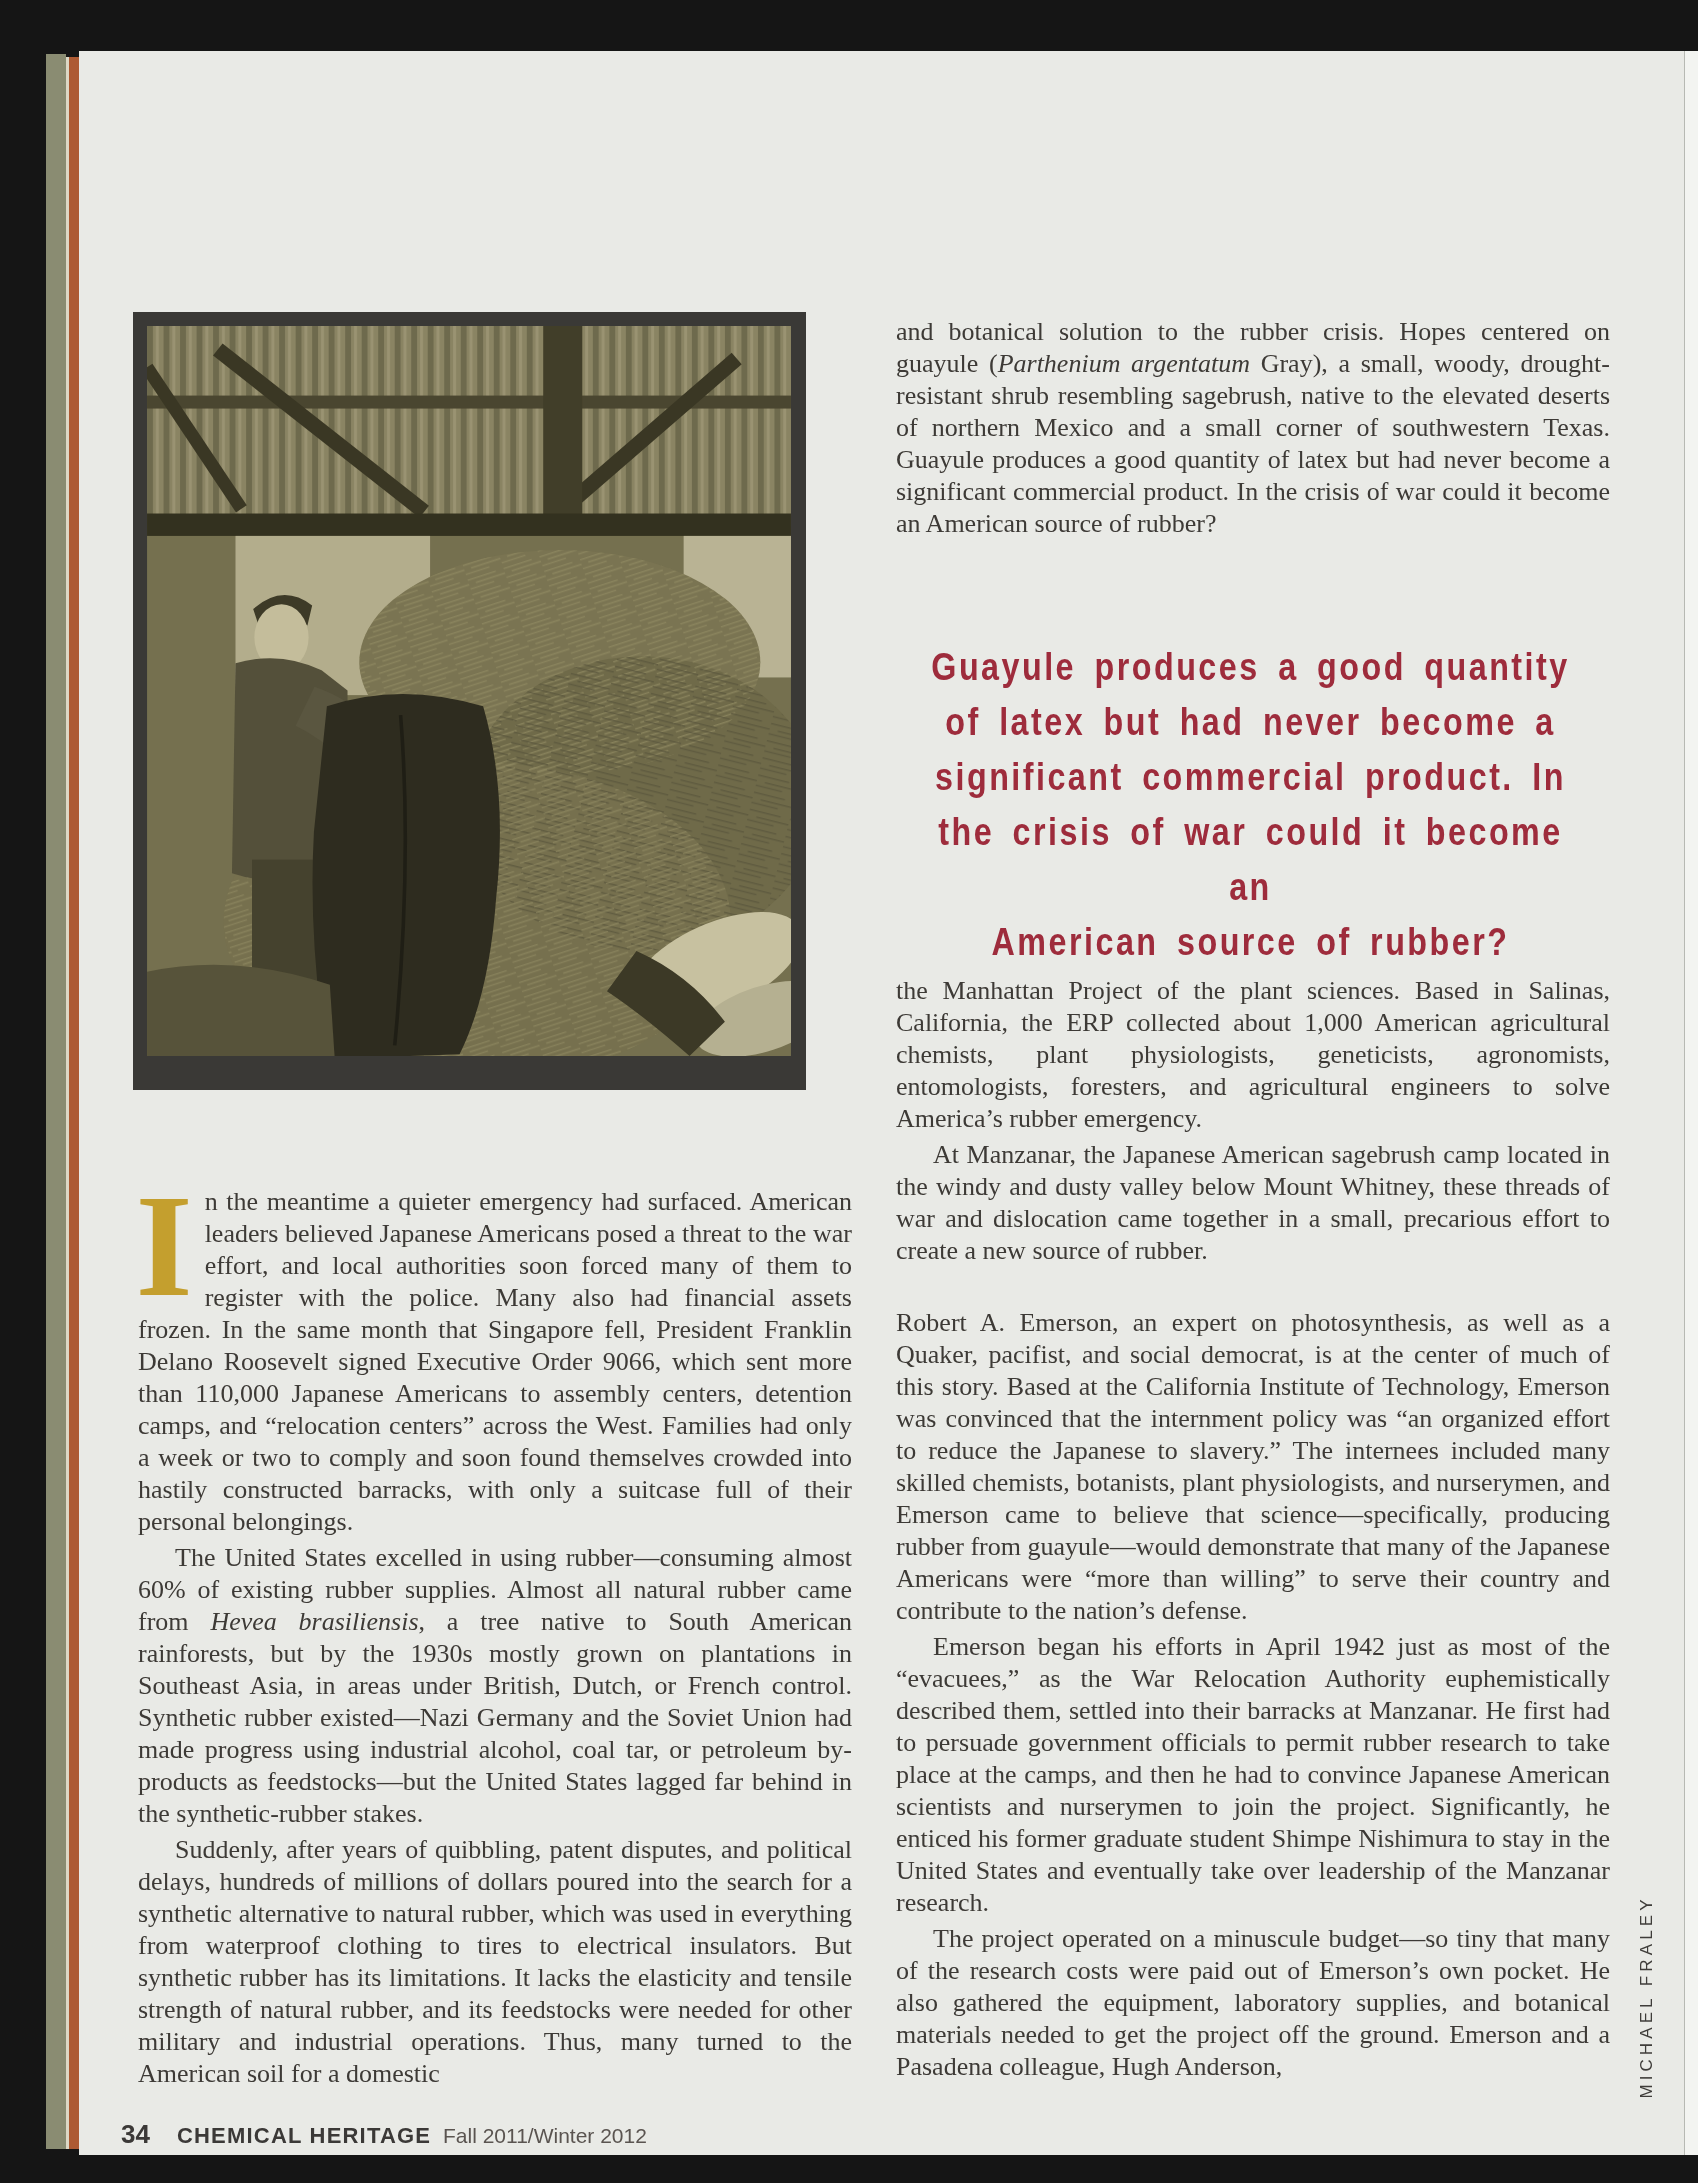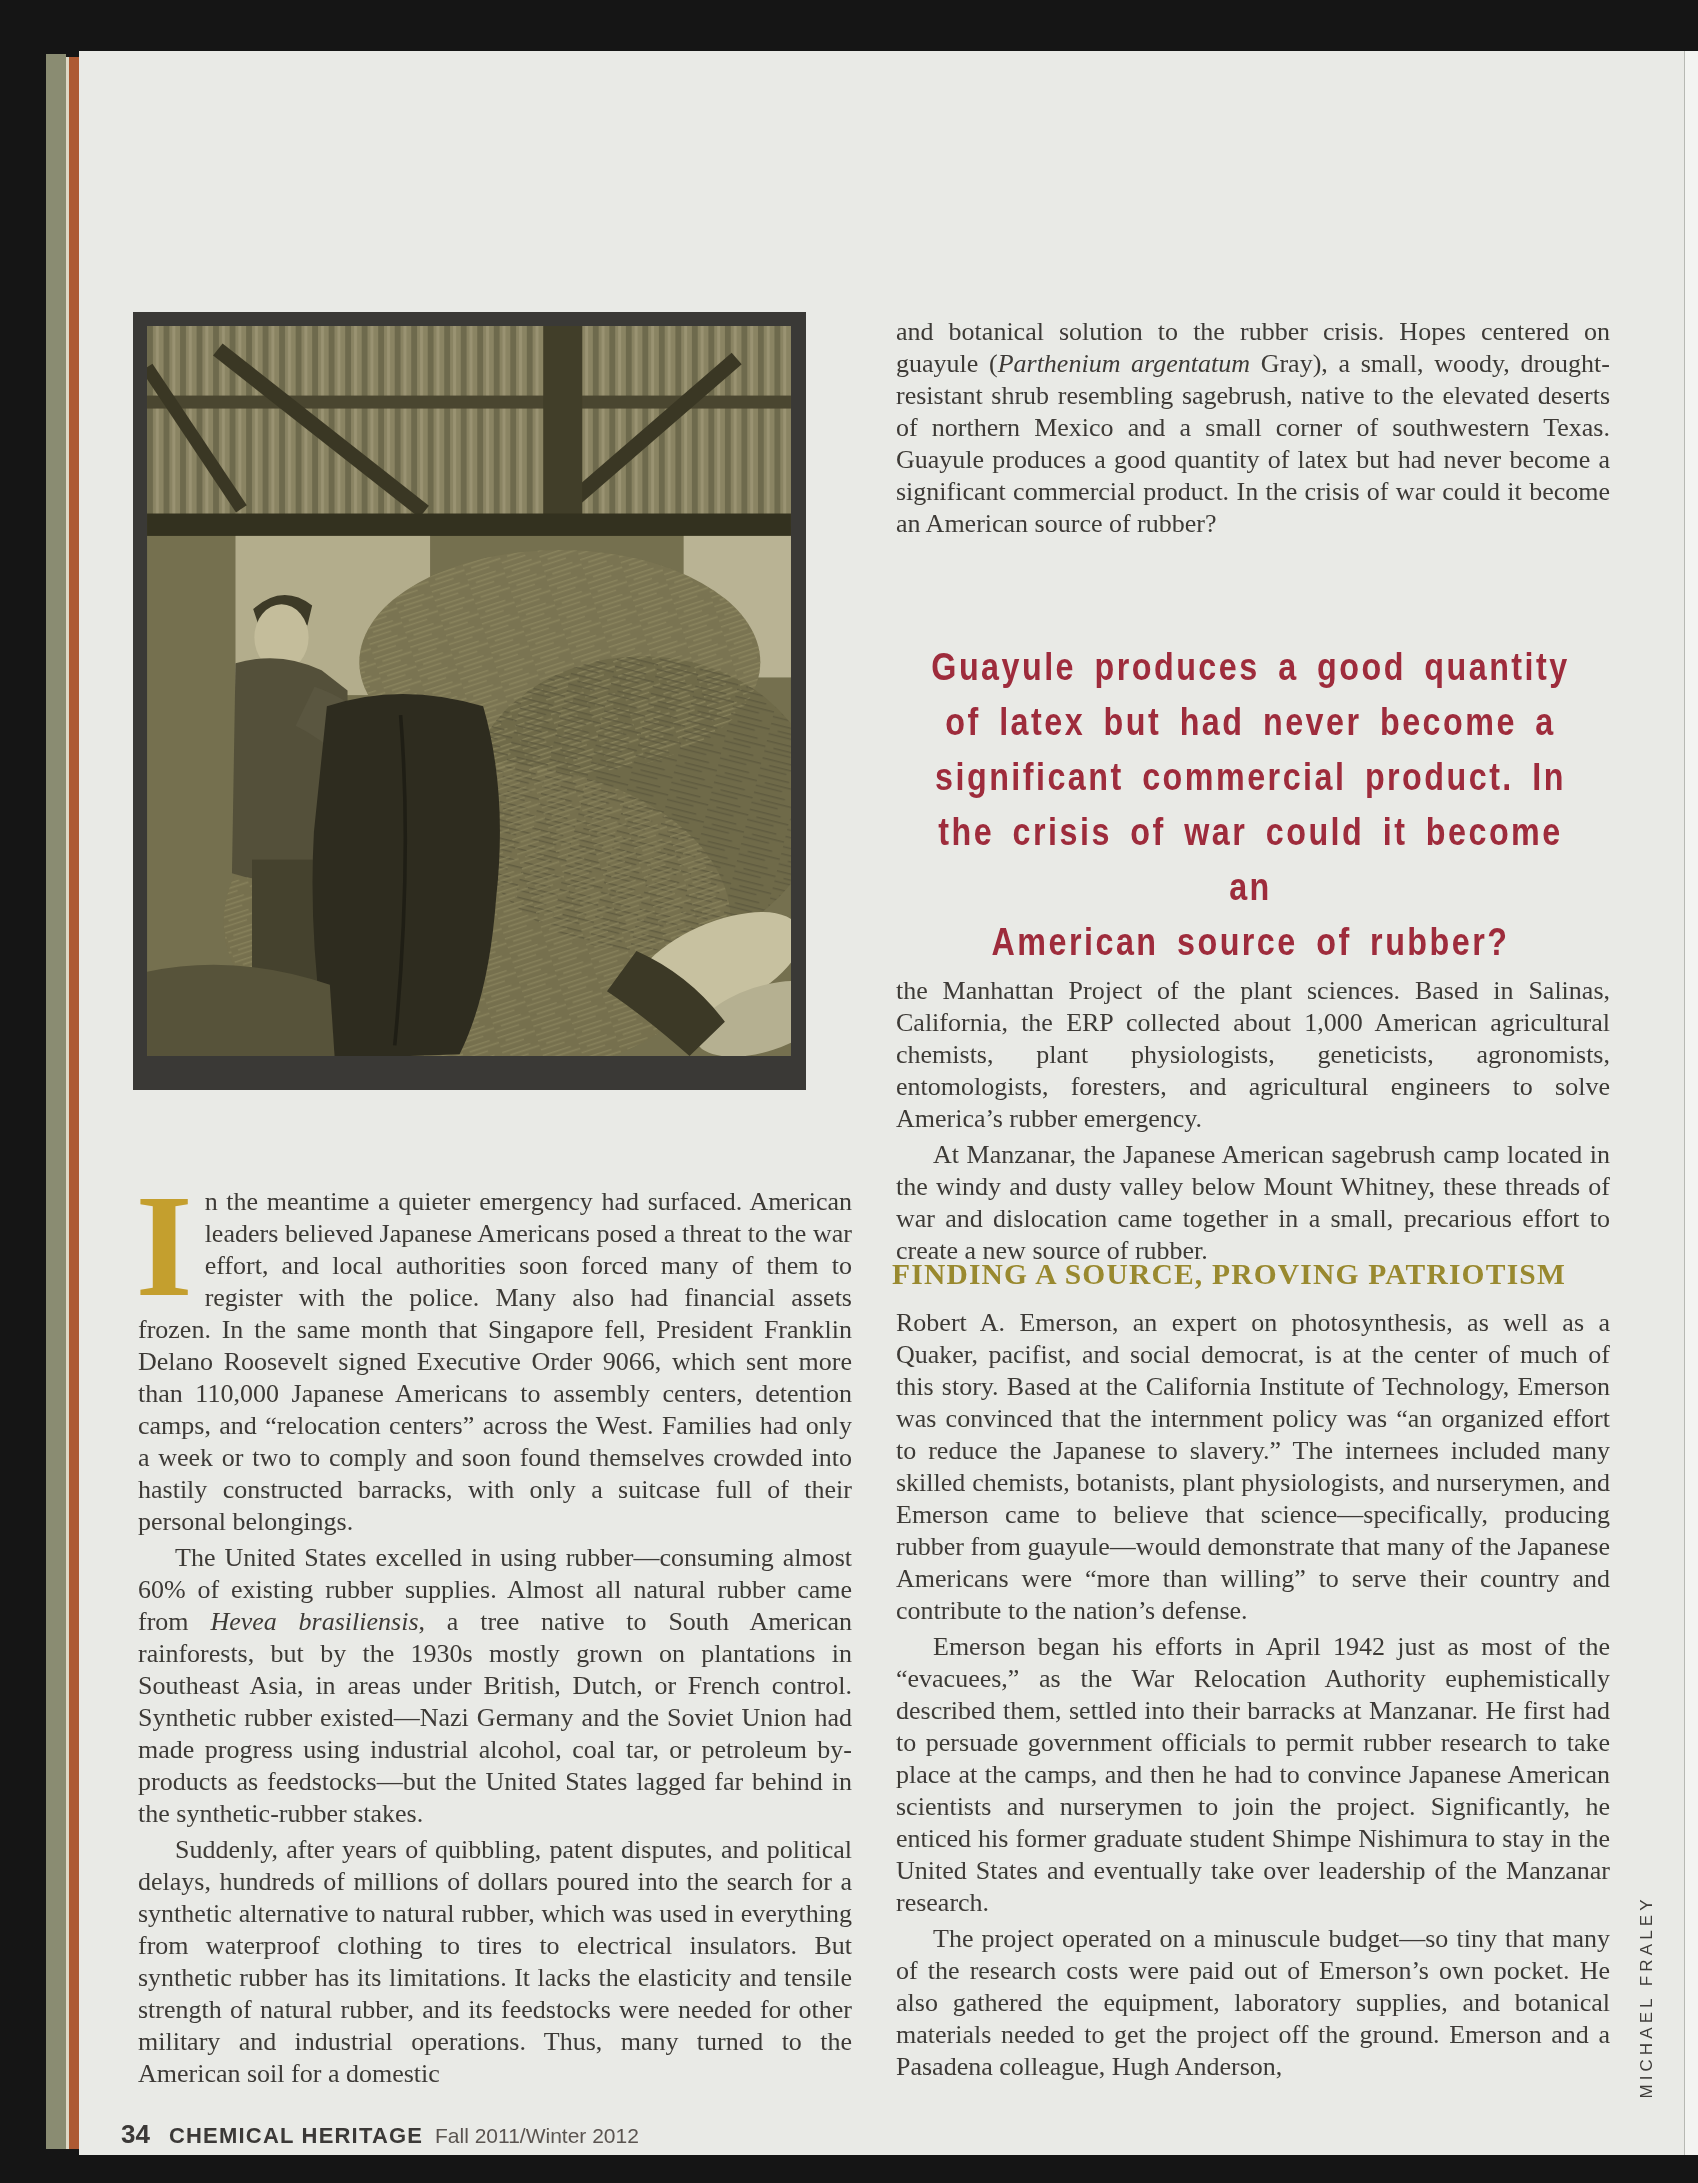--- a/index.html
+++ b/index.html
@@ -42,21 +42,21 @@
 
   
   .section-heading{position:absolute;left:892px;top:1257px;margin:0;width:722px;
              font-family:"Liberation Serif",serif;font-weight:700;font-size:29.5px;line-height:35px;
              letter-spacing:1.2px;color:var(--accent-olive,#99892f);}
 
   
   .footer{position:absolute;left:121px;top:2091px;display:flex;align-items:baseline;
           font-family:"Liberation Sans",sans-serif;color:#3b3937;}
   .footer .pageno{font-weight:700;font-size:26px;}
-  .footer .mag{font-weight:700;font-size:22px;letter-spacing:1.2px;margin-left:19px;}
+  .footer .mag{font-weight:700;font-size:22px;letter-spacing:1.2px;margin-left:27px;}
   .footer .issue{font-weight:400;font-size:21px;color:var(--footer-muted,#5a5450);margin-left:11.8px;margin-top:32px;}
 
   
   .credit{position:absolute;left:1647px;top:1997px;transform:translate(-50%,-50%) rotate(-90deg);
           white-space:nowrap;font-family:"Liberation Sans",sans-serif;font-size:17px;letter-spacing:4.1px;
           color:#3f3d3a;}
 </style>
 </head>
 <body>
 
@@ -134,21 +134,20 @@
 of latex but had never become a
 significant commercial product. In
 the crisis of war could it become an
 American source of rubber?</div>
 
     <div class="textblock rb2" style="left:813px;top:920px;">
         <p class=""><span>the Manhattan Project of the plant sciences. Based in Salinas, California, the ERP collected about 1,000 American agricultural chemists, plant physiologists, geneticists, agronomists, entomologists, foresters, and agricultural engineers to solve America’s rubber emergency.</span></p>
         <p class="indent"><span>At Manzanar, the Japanese American sagebrush camp located in the windy and dusty valley below Mount Whitney, these threads of war and dislocation came together in a small, precarious effort to create a new source of rubber.</span></p>
       </div>
 
-    <h2 class="section-heading" style="left:813px;top:1206px;">FINDING A SOURCE, PROVING PATRIOTISM</h2>
 
     <div class="textblock rb3" style="left:813px;top:1252px;">
         <p class=""><span>Robert A. Emerson, an expert on photosynthesis, as well as a Quaker, pacifist, and social democrat, is at the center of much of this story. Based at the California Institute of Technology, Emerson was convinced that the internment policy was “an organized effort to reduce the Japanese to slavery.” The internees included many skilled chemists, botanists, plant physiologists, and nurserymen, and Emerson came to believe that science—specifically, producing rubber from guayule—would demonstrate that many of the Japanese Americans were “more than willing” to serve their country and contribute to the nation’s defense.</span></p>
         <p class="indent"><span>Emerson began his efforts in April 1942 just as most of the “evacuees,” as the War Relocation Authority euphemistically described them, settled into their barracks at Manzanar. He first had to persuade government officials to permit rubber research to take place at the camps, and then he had to convince Japanese American scientists and nurserymen to join the project. Significantly, he enticed his former graduate student Shimpe Nishimura to stay in the United States and eventually take over leadership of the Manzanar research.</span></p>
         <p class="indent"><span>The project operated on a minuscule budget—so tiny that many of the research costs were paid out of Emerson’s own pocket. He also gathered the equipment, laboratory supplies, and botanical materials needed to get the project off the ground. Emerson and a Pasadena colleague, Hugh Anderson,</span></p>
       </div>
 
     <div class="footer" style="left:42px;top:2041px;">
       <span class="pageno">34</span>
       <span class="mag">CHEMICAL HERITAGE</span>

